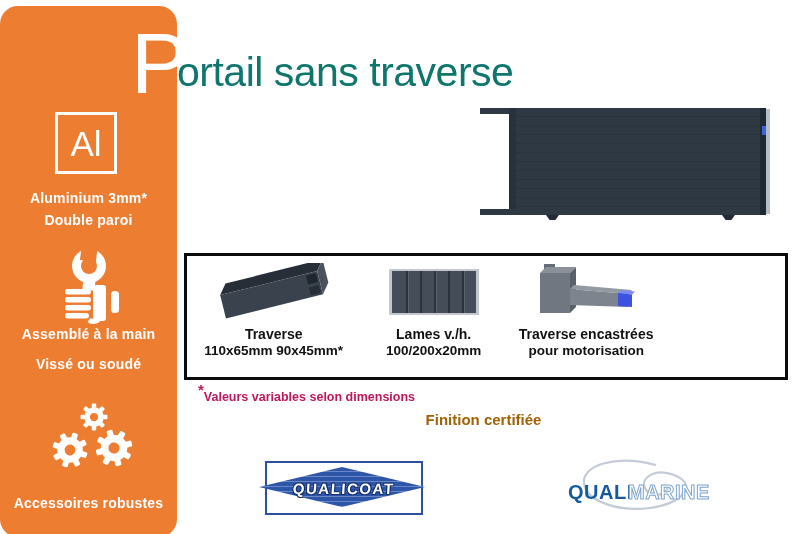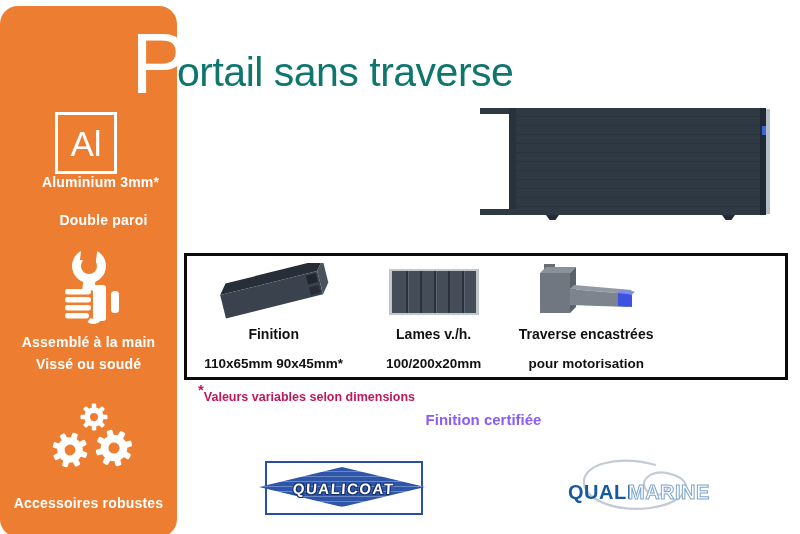--- a/index.html
+++ b/index.html
@@ -6,22 +6,22 @@
   body{width:800px;height:534px;background:#fff;font-family:"Liberation Sans",sans-serif;overflow:hidden;}
   .page{position:relative;width:800px;height:534px;background:#fff;}
 
   
   .sidebar{position:absolute;left:0;top:6px;width:177px;height:531px;background:#ED7D31;border-radius:18px;}
   .al-box{position:absolute;left:55px;top:106px;width:56px;height:56px;border:3px solid #fff;
           display:flex;align-items:center;justify-content:center;}
   .al-box span{color:#fff;font-size:35px;line-height:1;}
   .side-label{position:absolute;left:0;width:177px;text-align:center;color:#fff;
               font-weight:700;font-size:14px;letter-spacing:.2px;}
-  .lbl-alu{top:168px;padding-left:12px;} .lbl-paroi{top:206px;margin-left:15px;}
-  .lbl-assemble{top:328px;text-align:center;} .lbl-visse{top:350px;}
+  .lbl-alu{top:184px;} .lbl-paroi{top:206px;}
+  .lbl-assemble{top:320px;text-align:center;} .lbl-visse{top:350px;}
   .lbl-access{top:489px;}
   .icon-wrench{position:absolute;left:42px;top:238px;}
   .icon-gears{position:absolute;left:38px;top:392px;}
 
   
   .title-initial{position:absolute;left:131px;top:20px;font-size:86px;line-height:1;color:#fff;z-index:3;}
   .title-rest{position:absolute;left:177px;top:52px;font-size:41px;line-height:1;color:#0f766e;letter-spacing:-0.5px;}
 
   
   .gate{position:absolute;left:480px;top:103px;width:296px;height:120px;}
@@ -36,27 +36,27 @@
   .gate-foot{position:absolute;top:112px;width:13px;height:5px;background:#232c36;
       clip-path:polygon(0 0,100% 0,72% 100%,28% 100%);}
   .foot-1{left:66px;} .foot-2{left:242px;}
 
   
   .features{position:absolute;left:184px;top:253px;width:604px;height:127px;border:3px solid #0b0b0b;
       box-sizing:border-box;background:#fff;display:grid;grid-template-columns:29% 24.5% 26.5% 20%;}
   .feature{display:flex;flex-direction:column;align-items:center;padding-top:7px;}
   .feature .art{height:58px;display:flex;align-items:center;justify-content:center;}
   .feature .flabel{font-weight:700;font-size:14px;color:#111;margin-top:5px;line-height:1.2;text-align:center;}
-  .feature .fdetail{font-weight:700;font-size:13.5px;color:#111;margin-top:13px;line-height:1.2;text-align:center;}
+  .feature .fdetail{font-weight:700;font-size:13.5px;color:#111;margin-top:0;line-height:1.2;text-align:center;}
 
   
   .footnote{position:absolute;left:198px;top:381px;font-size:12.5px;font-weight:700;color:#be185d;}
   .footnote sup{font-size:15px;vertical-align:6px;}
   .finition{position:absolute;left:177px;top:411px;width:613px;text-align:center;
-            font-size:15px;font-weight:700;color:#8b5cf6;}
+            font-size:15px;font-weight:700;color:#a16207;}
 
   .qualicoat{position:absolute;left:265px;top:461px;width:154px;height:50px;border:2px solid #2B4FA3;
       background:#fff;display:flex;align-items:center;justify-content:center;}
   .qc-diamond{position:absolute;left:-8px;top:4px;width:166px;height:40px;
       background:repeating-linear-gradient(180deg,#2d55a8 0px,#2d55a8 4px,#6b86c4 4px,#6b86c4 5px);
       clip-path:polygon(50% 0,100% 50%,50% 100%,0 50%);}
   .qc-text{position:relative;color:#fff;font-weight:700;font-size:15px;letter-spacing:1.5px;
       transform:skewX(-4deg);
       text-shadow:1px 1px 0 #16306e,-1px -1px 0 #16306e,1px -1px 0 #16306e,-1px 1px 0 #16306e;}
 
@@ -139,21 +139,21 @@
         <svg width="130" height="58" viewBox="0 0 130 58">
           <g transform="rotate(-14 65 29)">
             <polygon points="12,19 112,19 120,9 20,9" fill="#272E37"></polygon>
             <rect x="12" y="19" width="100" height="24" fill="#3A424D"></rect>
             <polygon points="112,19 120,9 120,33 112,43" fill="#4A525C"></polygon>
             <rect x="100" y="21" width="10" height="9" fill="#20262e"></rect>
             <rect x="100" y="33" width="10" height="8" fill="#272e38"></rect>
           </g>
         </svg>
       </div>
-      <div class="flabel">Finition</div>
+      <div class="flabel">Traverse</div>
       <div class="fdetail">110x65mm 90x45mm*</div>
     </div>
 
     <div class="feature">
       <div class="art">
         <svg width="92" height="52" viewBox="0 0 92 52">
           <rect x="1" y="3" width="90" height="46" fill="#C2C7CC"></rect>
           <rect x="4" y="5" width="84" height="42" fill="#454D58"></rect>
           <rect x="18" y="5" width="2" height="42" fill="#2B323C"></rect>
           <rect x="32" y="5" width="2" height="42" fill="#2B323C"></rect>

